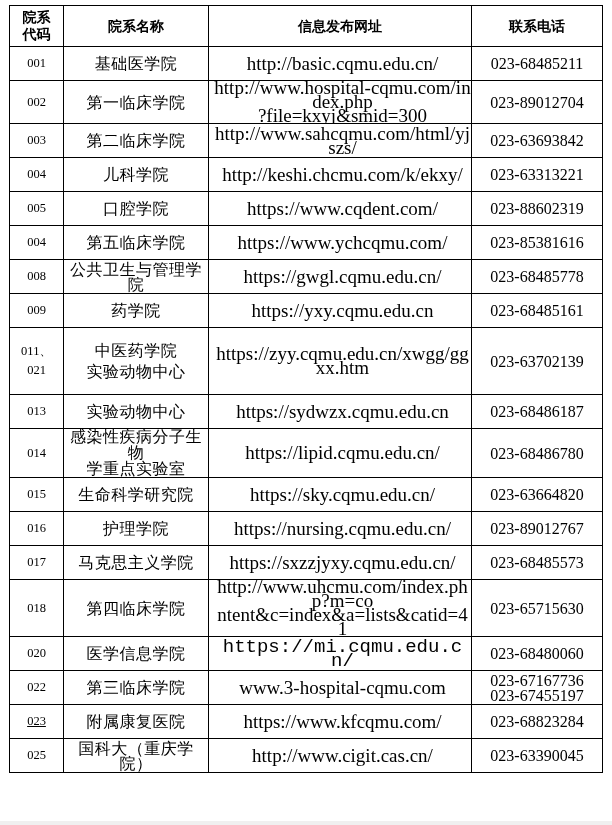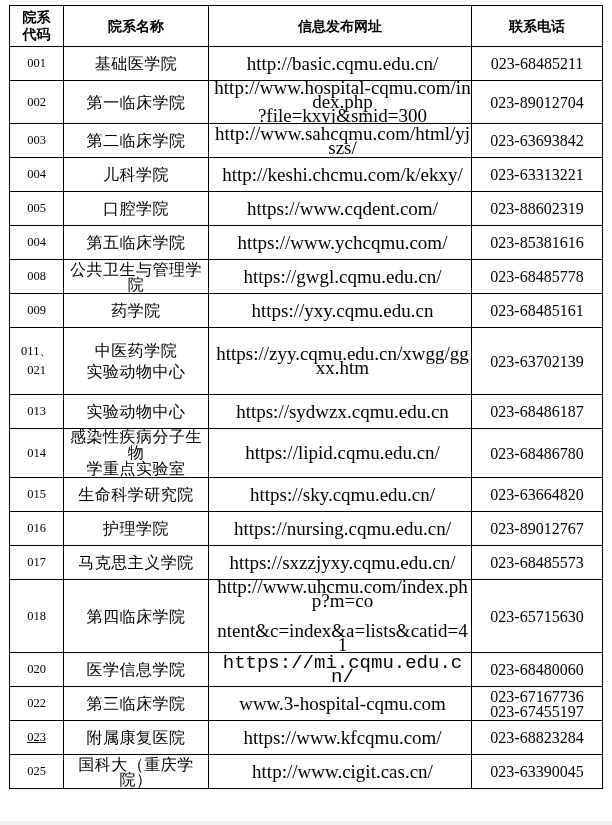--- a/index.html
+++ b/index.html
@@ -311,21 +311,21 @@
       </tr>
       <tr>
         <td class="cell-code">
           <span class="code-line" style="display: block;">018</span>
         </td>
         <td class="cell-name">
           <span class="nm-line" style="display: block;">第四临床学院</span>
         </td>
         <td class="cell-url">
           <span class="url-line" style="display: block;">http://www.uhcmu.com/index.php?m=co</span>
-          <span class="url-line" style="display: block; margin-top: 16px;">ntent&amp;c=index&amp;a=lists&amp;catid=41</span>
+          <span class="url-line" style="display: block;">ntent&amp;c=index&amp;a=lists&amp;catid=41</span>
         </td>
         <td class="cell-tel">
           <span class="tel-line" style="display: block;">023-65715630</span>
         </td>
       </tr>
       <tr>
         <td class="cell-code">
           <span class="code-line" style="display: block;">020</span>
         </td>
         <td class="cell-name">

